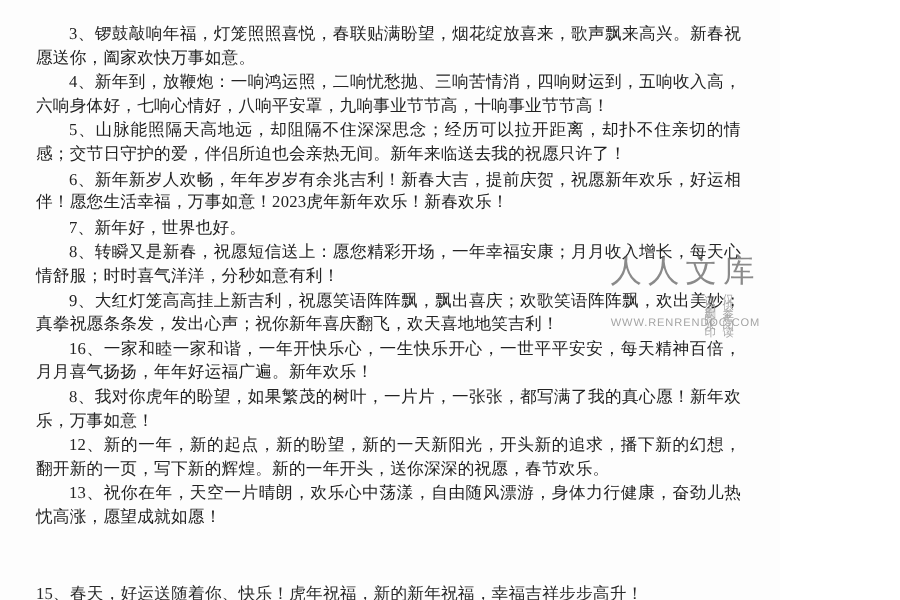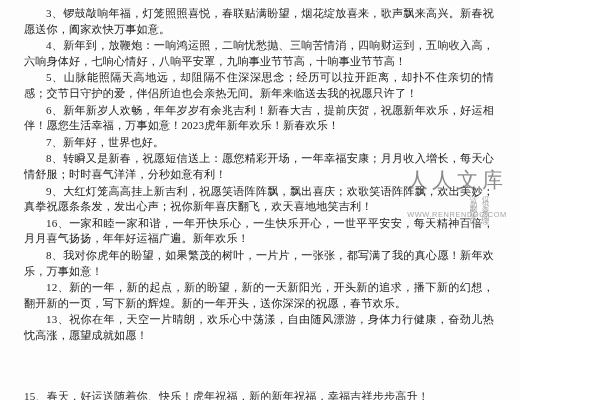--- a/index.html
+++ b/index.html
@@ -12,21 +12,21 @@
     overflow: hidden;
     background: #ffffff;
     font-family: "Liberation Serif", serif;
   }
   #page {
     position: relative;
     width: 520px;
     height: 400px;
     background: #fdfdfd;
     box-sizing: border-box;
-    padding: 6px 26px 0 24px;
+    padding: 16px 26px 0 24px;
   }
   .doc-body {
     position: relative;
     z-index: 2;
   }
   p.line {
     margin: 0 0 1px 0;
     font-size: 11.1px;
     line-height: 15.6px;
     color: #222222;

